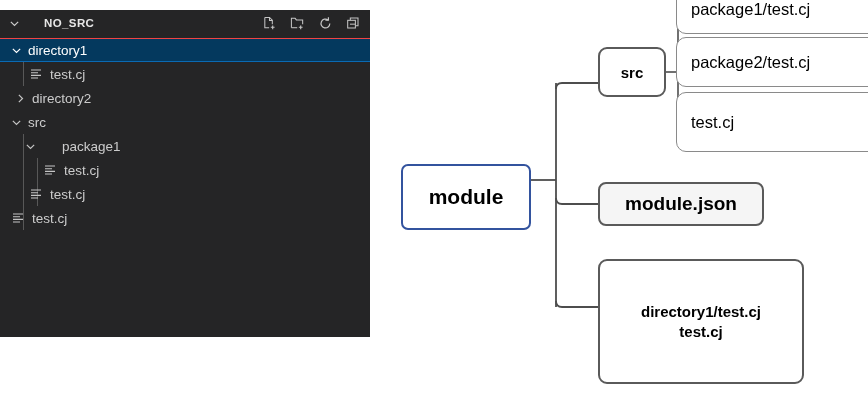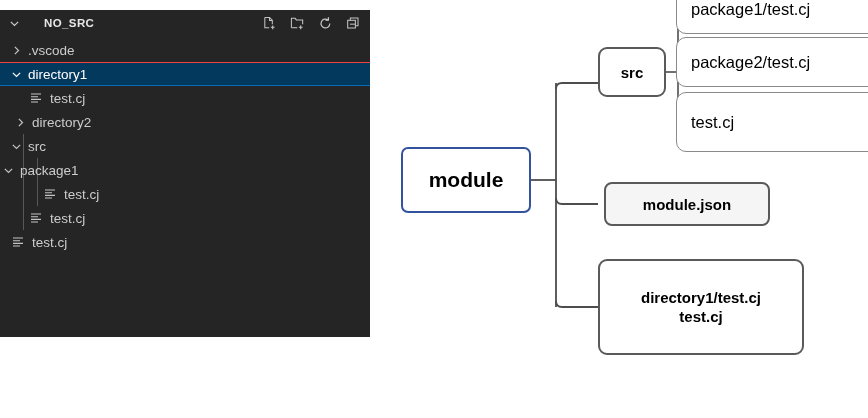--- a/index.html
+++ b/index.html
@@ -64,36 +64,36 @@
 
   
   #diagram{position:absolute;left:370px;top:0;width:498px;height:418px;}
   #diagram svg{position:absolute;left:0;top:0;}
   .dg-box{
     position:absolute;box-sizing:border-box;
     display:flex;align-items:center;justify-content:center;
     font-weight:bold;color:#000000;text-align:center;
   }
   #box-module{
-    left:31px;top:147px;width:130px;height:66px;
+    left:31px;top:164px;width:130px;height:66px;
     border:2px solid #33539e;border-radius:7px;background:#ffffff;
     font-size:21px;
   }
   #box-src{
     left:228px;top:47px;width:68px;height:50px;
     border:2px solid #5a5a5a;border-radius:9px;background:#ffffff;
     font-size:15px;
   }
   #box-modulejson{
-    left:234px;top:182px;width:166px;height:44px;
+    left:228px;top:182px;width:166px;height:44px;
     border:2px solid #5a5a5a;border-radius:8px;background:#f5f5f5;
-    font-size:15px;
+    font-size:19px;
   }
   #box-dirs{
-    left:228px;top:259px;width:206px;height:96px;
+    left:228px;top:259px;width:206px;height:125px;
     border:2px solid #5a5a5a;border-radius:9px;background:#ffffff;
     font-size:15px;flex-direction:column;line-height:1.35;
   }
   
   #box-pkg1{
     left:306px;top:-16px;width:230px;height:50px;
     border:1.5px solid #8a8a8a;border-radius:10px;background:#ffffff;
     font-size:16.5px;justify-content:flex-start;padding-left:14px;font-weight:normal;
   }
   #box-pkg2{
@@ -152,66 +152,58 @@
       </span>
     </div>
   </div>
 
   <div id="tree">
 
     <div class="guide" style="left:23px;top:24px;height:24px;"></div>
     <div class="guide" style="left:23px;top:96px;height:96px;"></div>
     <div class="guide" style="left:37px;top:120px;height:48px;"></div>
 
+
+    <div class="row selected" style="padding-left:8px;">
+      <span class="twisty">
+        <svg width="11" height="11" viewBox="0 0 12 12">
+            <path d="M2 4.2 L6 8.2 L10 4.2" fill="none" stroke="currentColor" stroke-width="1.3"></path>
+          </svg>
+      </span>
+      <span class="label">directory1</span>
+    </div>
+
+    <div class="row" style="padding-left:28px;">
+      <span class="fileicon">
+        <svg width="12" height="12" viewBox="0 0 12 12">
+          <path d="M1 2 h10 M1 4.7 h7 M1 7.4 h10 M1 10 h7" stroke="currentColor" stroke-width="1.15" fill="none"></path>
+        </svg>
+      </span>
+      <span class="label">test.cj</span>
+    </div>
+
+    <div class="row" style="padding-left:12px;">
+      <span class="twisty">
+        <svg width="11" height="11" viewBox="0 0 12 12">
+            <path d="M4.2 2 L8.2 6 L4.2 10" fill="none" stroke="currentColor" stroke-width="1.3"></path>
+          </svg>
+      </span>
+      <span class="label">directory2</span>
+    </div>
+
     <div class="row" style="padding-left:8px;">
       <span class="twisty">
         <svg width="11" height="11" viewBox="0 0 12 12">
-            <path d="M4.2 2 L8.2 6 L4.2 10" fill="none" stroke="currentColor" stroke-width="1.3"></path>
-          </svg>
-      </span>
-      <span class="label">.vscode</span>
-    </div>
-
-    <div class="row selected" style="padding-left:8px;">
-      <span class="twisty">
-        <svg width="11" height="11" viewBox="0 0 12 12">
             <path d="M2 4.2 L6 8.2 L10 4.2" fill="none" stroke="currentColor" stroke-width="1.3"></path>
           </svg>
       </span>
-      <span class="label">directory1</span>
-    </div>
-
-    <div class="row" style="padding-left:28px;">
-      <span class="fileicon">
-        <svg width="12" height="12" viewBox="0 0 12 12">
-          <path d="M1 2 h10 M1 4.7 h7 M1 7.4 h10 M1 10 h7" stroke="currentColor" stroke-width="1.15" fill="none"></path>
-        </svg>
-      </span>
-      <span class="label">test.cj</span>
-    </div>
-
-    <div class="row" style="padding-left:12px;">
-      <span class="twisty">
-        <svg width="11" height="11" viewBox="0 0 12 12">
-            <path d="M4.2 2 L8.2 6 L4.2 10" fill="none" stroke="currentColor" stroke-width="1.3"></path>
-          </svg>
-      </span>
-      <span class="label">directory2</span>
-    </div>
-
-    <div class="row" style="padding-left:8px;">
-      <span class="twisty">
-        <svg width="11" height="11" viewBox="0 0 12 12">
-            <path d="M2 4.2 L6 8.2 L10 4.2" fill="none" stroke="currentColor" stroke-width="1.3"></path>
-          </svg>
-      </span>
       <span class="label">src</span>
     </div>
 
-    <div class="row" style="">
+    <div class="row" style="padding-left:22px;gap:20px;">
       <span class="twisty">
         <svg width="11" height="11" viewBox="0 0 12 12">
             <path d="M2 4.2 L6 8.2 L10 4.2" fill="none" stroke="currentColor" stroke-width="1.3"></path>
           </svg>
       </span>
       <span class="label">package1</span>
     </div>
 
     <div class="row" style="padding-left:42px;">
       <span class="fileicon">

